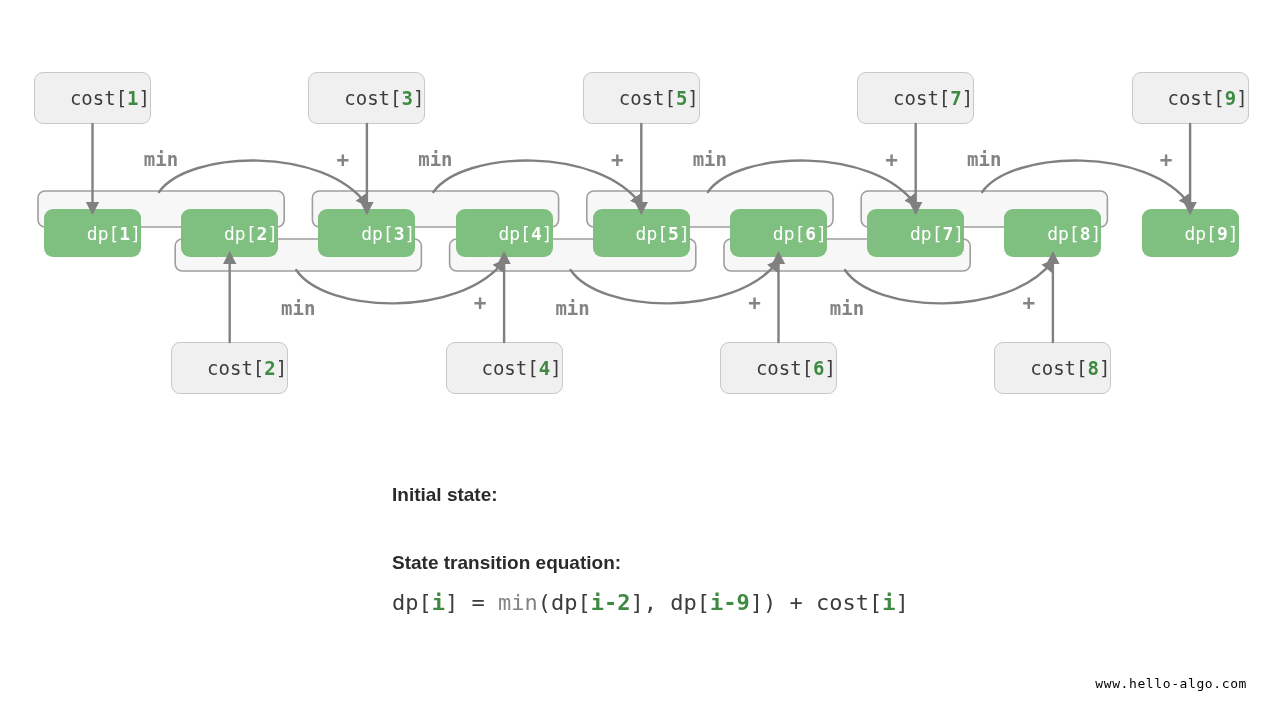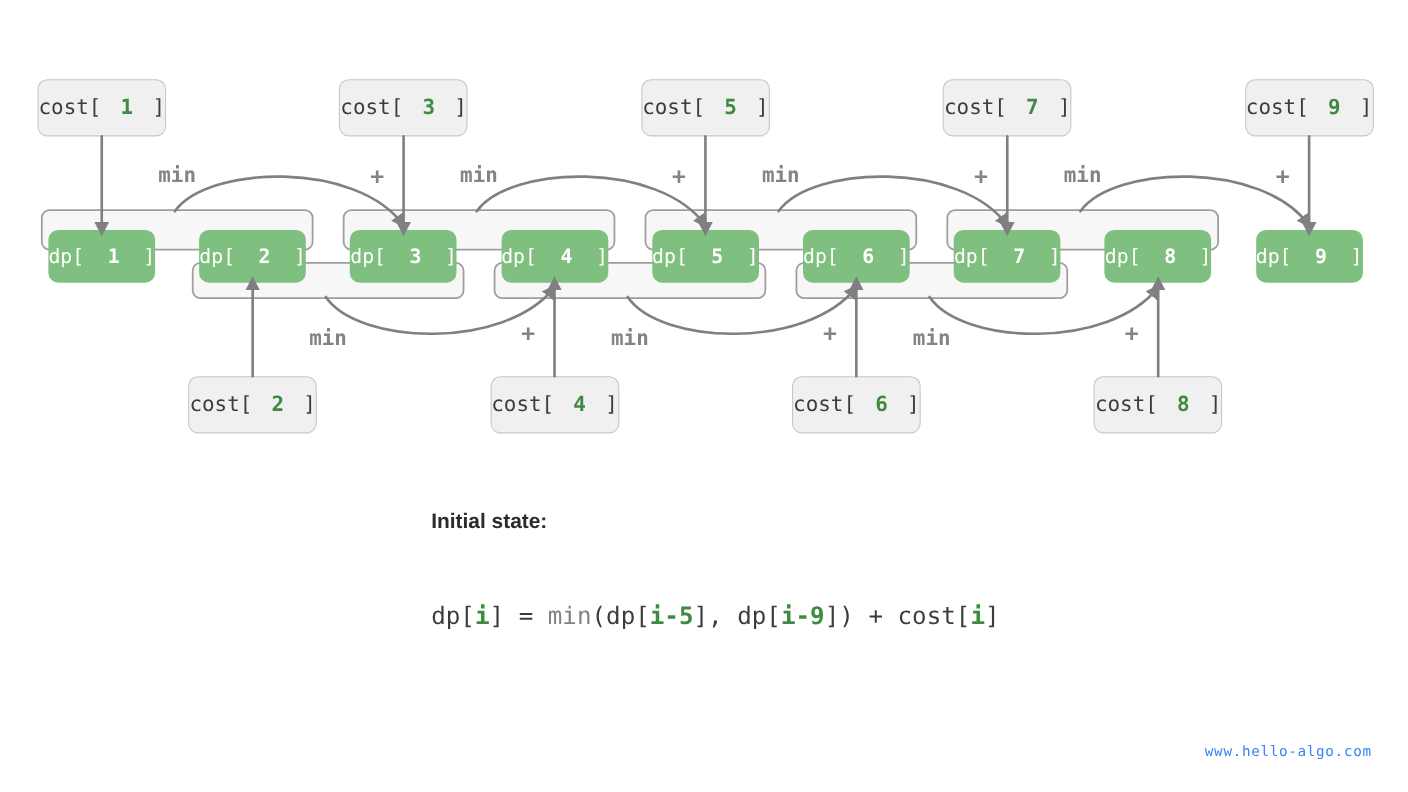--- a/index.html
+++ b/index.html
@@ -32,21 +32,21 @@
   }
 
   svg.layer { pointer-events: none; }
 
   
   .node {
     position: absolute;
     box-sizing: border-box;
     display: flex;
     align-items: center;
-    justify-content: space-between;
+    justify-content: flex-end;
     font-family: "DejaVu Sans Mono", monospace;
     white-space: pre;
   }
 
   .dp-node {
     width: 97px;
     height: 48px;
     border-radius: 9px;
     background: #7fbf7f;
     color: #ffffff;
@@ -76,21 +76,21 @@
     color: #848484;
     white-space: pre;
     transform: translate(-50%, -50%);
   }
   .plus-label { font-size: 21px; }
 
   
   .text-block {
     position: absolute;
     left: 392px;
-    top: 464px;
+    top: 484px;
     width: 760px;
   }
   .head {
     font-family: "Liberation Sans", sans-serif;
     font-weight: bold;
     font-size: 19px;
     color: #2b2b2b;
     margin: 0;
     white-space: pre;
   }
@@ -105,21 +105,21 @@
   .gap-b { height: 30px; }
   .gap-c { height: 16px; }
   .fn { color: #848484; }
 
   .watermark {
     position: absolute;
     right: 33px;
     top: 676px;
     font-family: "DejaVu Sans Mono", monospace;
     font-size: 13px;
-    color: #3b82f6;
+    color: #000000;
     letter-spacing: 0.6px;
     white-space: pre;
   }
 </style>
 </head>
 <body>
 
 <div id="canvas">
 
   <svg class="layer" id="lines-back" viewBox="0 0 1280 720" xmlns="http://www.w3.org/2000/svg">
@@ -199,18 +199,19 @@
       <div class="oplabel" style="left: 847px; top: 308px;">min</div>
       <div class="oplabel plus-label" style="left: 480.1px; top: 303px;">+</div>
       <div class="oplabel plus-label" style="left: 754.5px; top: 303px;">+</div>
       <div class="oplabel plus-label" style="left: 1028.9px; top: 303px;">+</div>
     </div>
 
   <div class="text-block">
     <p class="head">Initial state:</p>
     <div class="gap-a"></div>
     <div class="gap-b"></div>
+    <p class="head">State transition equation:</p>
     <div class="gap-c"></div>
-    <p class="eqn"><span>dp[</span><span class="idx">i</span><span>] = </span><span class="fn">min</span><span>(dp[</span><span class="idx">i-5</span><span>], dp[</span><span class="idx">i-9</span><span>])</span><span> + cost[</span><span class="idx">i</span><span>]</span></p>
+    <p class="eqn"><span>dp[</span><span class="idx">i</span><span>] = </span><span class="fn">min</span><span>(dp[</span><span class="idx">i-2</span><span>], dp[</span><span class="idx">i-9</span><span>])</span><span> + cost[</span><span class="idx">i</span><span>]</span></p>
   </div>
 
   <div class="watermark">www.hello-algo.com</div>
 </div>
 
 </body></html>

